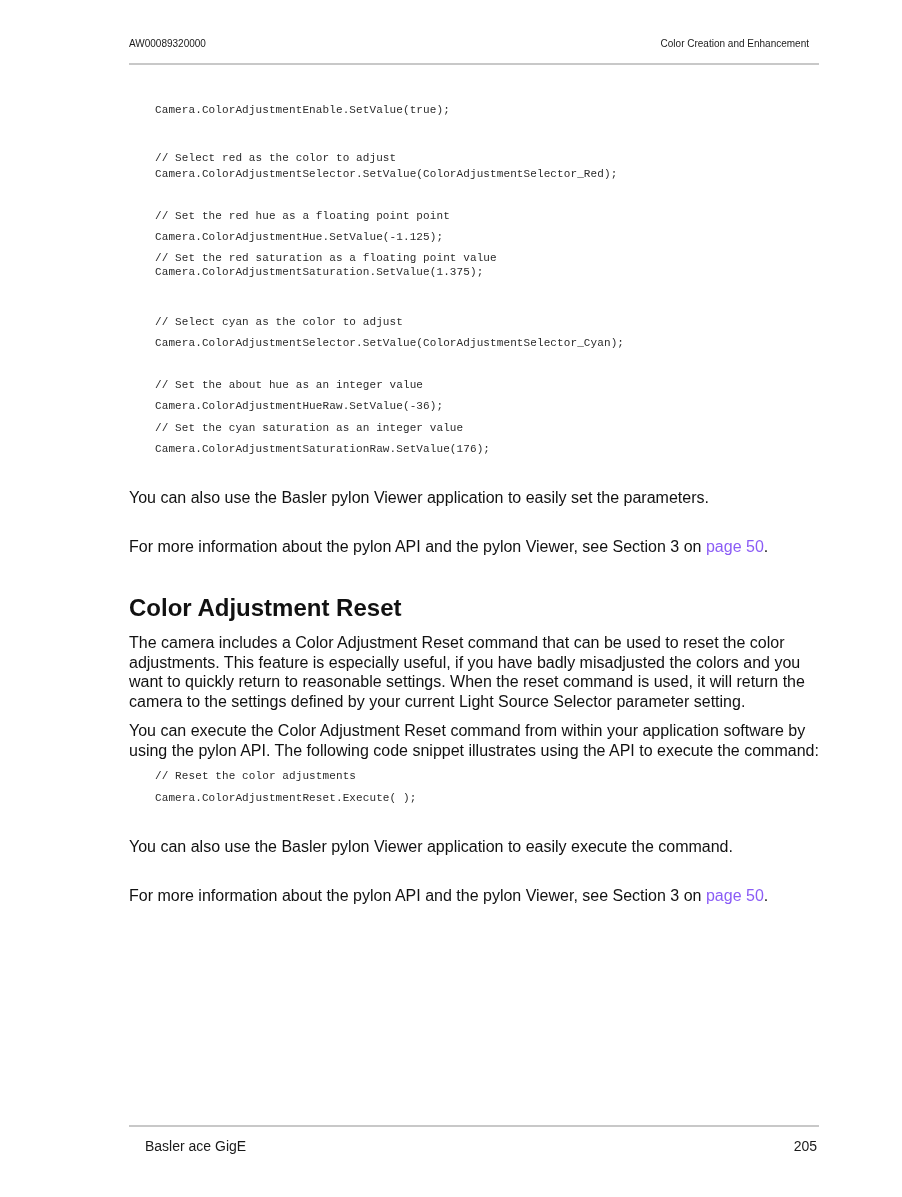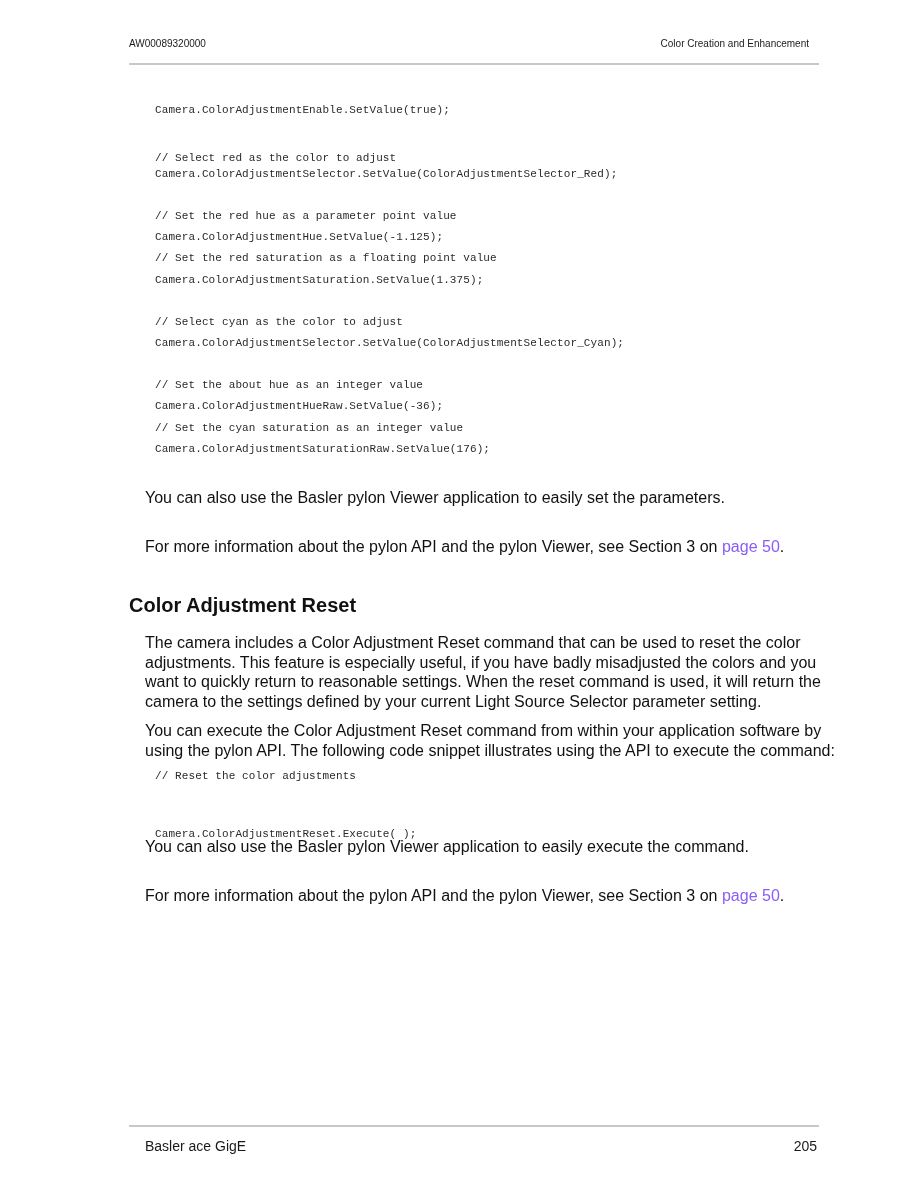--- a/index.html
+++ b/index.html
@@ -6,42 +6,42 @@
   body { width: 902px; height: 1197px; position: relative; overflow: hidden;
          font-family: "Liberation Sans", sans-serif; color: #111111; }
   .hdr { position: absolute; top: 38px; font-size: 10px; color: #1a1a1a; }
   .hdr-left { left: 129px; }
   .hdr-right { right: 93px; }
   .rule { position: absolute; left: 129px; width: 690px; height: 2px; background: #c8c8c8; }
   .rule-top { top: 63px; }
   .rule-bot { top: 1125px; }
   .code { position: absolute; left: 155px; font-family: "Liberation Mono", monospace;
           font-size: 11px; color: #2a2a2a; white-space: pre; letter-spacing: 0.1px; }
-  .p { position: absolute; left: 129px; width: 700px; font-size: 16px; line-height: 19.5px; color: #111; margin-left: 16px; }
+  .p { position: absolute; left: 129px; width: 700px; font-size: 16px; line-height: 19.5px; color: #111; }
   .link { color: #8b5cf6; text-decoration: none; }
-  .h2 { position: absolute; left: 129px; top: 594px; font-size: 20px; font-weight: bold; color: #111; }
+  .h2 { position: absolute; left: 129px; top: 594px; font-size: 24px; font-weight: bold; color: #111; }
   .ftr { position: absolute; top: 1138px; font-size: 14px; color: #1a1a1a; }
   .ftr-left { left: 145px; }
   .ftr-right { right: 85px; }
 </style>
 </head>
 <body>
 
 <div class="hdr hdr-left">AW00089320000</div>
 <div class="hdr hdr-right">Color Creation and Enhancement</div>
 <div class="rule rule-top"></div>
 
 <div>
   <div class="code" style="top:104px">Camera.ColorAdjustmentEnable.SetValue(true);</div>
   <div class="code" style="top:152px">// Select red as the color to adjust</div>
   <div class="code" style="top:168px">Camera.ColorAdjustmentSelector.SetValue(ColorAdjustmentSelector_Red);</div>
-  <div class="code" style="top:210px">// Set the red hue as a parameter point value</div>
+  <div class="code" style="top:210px">// Set the red hue as a floating point point</div>
   <div class="code" style="top:231px">Camera.ColorAdjustmentHue.SetValue(-1.125);</div>
   <div class="code" style="top:252px">// Set the red saturation as a floating point value</div>
-  <div class="code" style="top:274px">Camera.ColorAdjustmentSaturation.SetValue(1.375);</div>
+  <div class="code" style="top:266px">Camera.ColorAdjustmentSaturation.SetValue(1.375);</div>
   <div class="code" style="top:316px">// Select cyan as the color to adjust</div>
   <div class="code" style="top:337px">Camera.ColorAdjustmentSelector.SetValue(ColorAdjustmentSelector_Cyan);</div>
   <div class="code" style="top:379px">// Set the about hue as an integer value</div>
   <div class="code" style="top:400px">Camera.ColorAdjustmentHueRaw.SetValue(-36);</div>
   <div class="code" style="top:422px">// Set the cyan saturation as an integer value</div>
   <div class="code" style="top:443px">Camera.ColorAdjustmentSaturationRaw.SetValue(176);</div>
 </div>
 
 <div class="p" style="top:488px">You can also use the Basler pylon Viewer application to easily set the parameters.</div>
 
@@ -50,21 +50,21 @@
 </div>
 
 <div class="h2">Color Adjustment Reset</div>
 
 <div class="p" style="top:633px">The camera includes a Color Adjustment Reset command that can be used to reset the color adjustments. This feature is especially useful, if you have badly misadjusted the colors and you want to quickly return to reasonable settings. When the reset command is used, it will return the camera to the settings defined by your current Light Source Selector parameter setting.</div>
 
 <div class="p" style="top:721px">You can execute the Color Adjustment Reset command from within your application software by using the pylon API. The following code snippet illustrates using the API to execute the command:</div>
 
 <div>
   <div class="code" style="top:770px">// Reset the color adjustments</div>
-  <div class="code" style="top:828px">Camera.ColorAdjustmentReset.Execute( );</div>
+  <div class="code" style="top:792px">Camera.ColorAdjustmentReset.Execute( );</div>
 </div>
 
 <div class="p" style="top:837px">You can also use the Basler pylon Viewer application to easily execute the command.</div>
 
 <div class="p" style="top:886px">
   <span>For more information about the pylon API and the pylon Viewer, see Section 3 on </span><a class="link" href="#">page 50</a><span>.</span>
 </div>
 
 <div class="rule rule-bot"></div>
 <div class="ftr ftr-left">Basler ace GigE</div>

